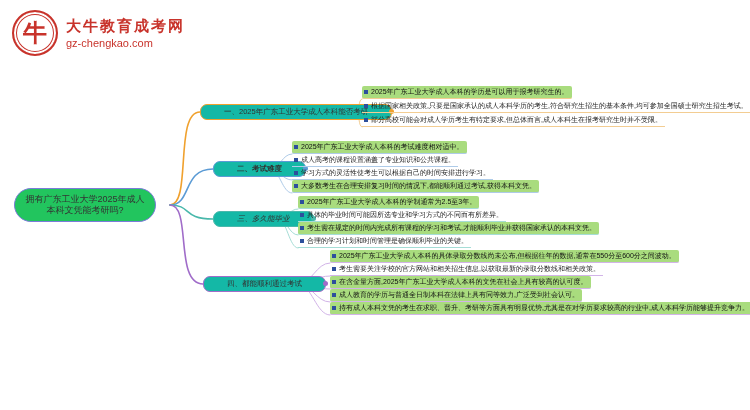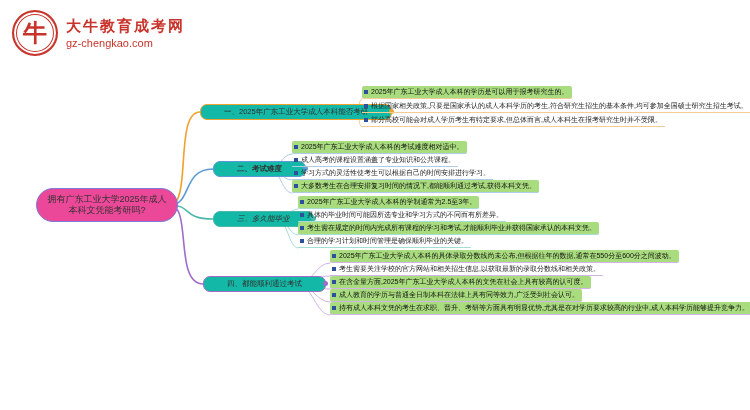--- a/index.html
+++ b/index.html
@@ -14,22 +14,22 @@
     border:2px solid var(--logo_red,#c8332b); color:var(--logo_red,#c8332b);
     display:flex; align-items:center; justify-content:center;
     font-size:24px; font-weight:bold; box-sizing:border-box;
     box-shadow: inset 0 0 0 2px #fff, inset 0 0 0 3px var(--logo_red,#c8332b);
   }
   .logo-title { color:var(--logo_red,#c8332b); font-size:15px; font-weight:bold; letter-spacing:2px; line-height:1.2; }
   .logo-domain { color:var(--logo_red,#c8332b); font-size:11px; margin-top:2px; }
 
   
   .central {
-    position:absolute; left:36px; top:188px; width:142px; height:34px;
-    border:1.5px solid var(--central_border,#7b7bd9); border-radius:17px; background:#ec4899;
+    position:absolute; left:14px; top:188px; width:142px; height:34px;
+    border:1.5px solid var(--central_border,#7b7bd9); border-radius:17px; background:#22c55e;
     display:flex; align-items:center; justify-content:center; text-align:center;
     font-size:9px; color:#333; padding:0 7px; box-sizing:border-box; line-height:1.25;
     z-index:2;
   }
 
   
   .branch-label {
     position:absolute; border:1px solid var(--c,#999); border-radius:7px; background:#14b8a6;
     font-size:7.5px; color:#333; padding:2px 23px; white-space:nowrap; line-height:1.3; z-index:2;
   }

